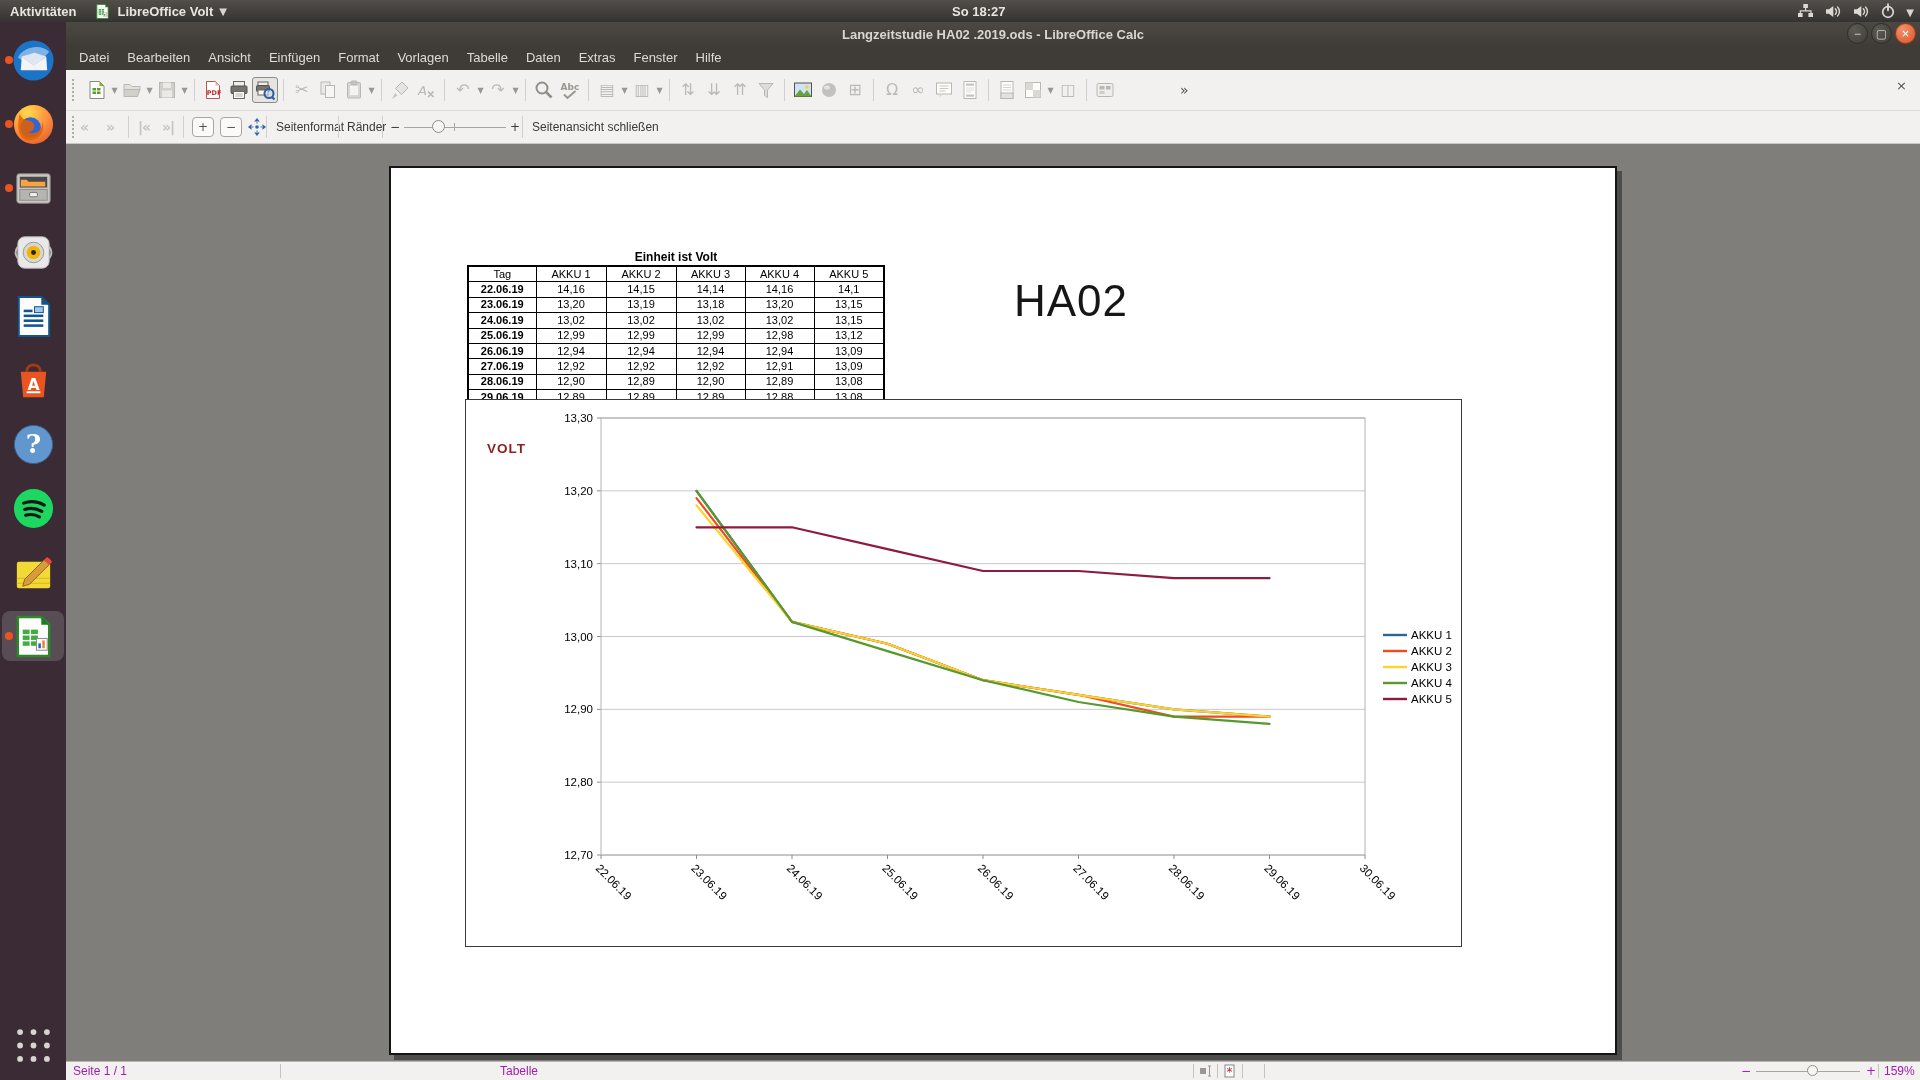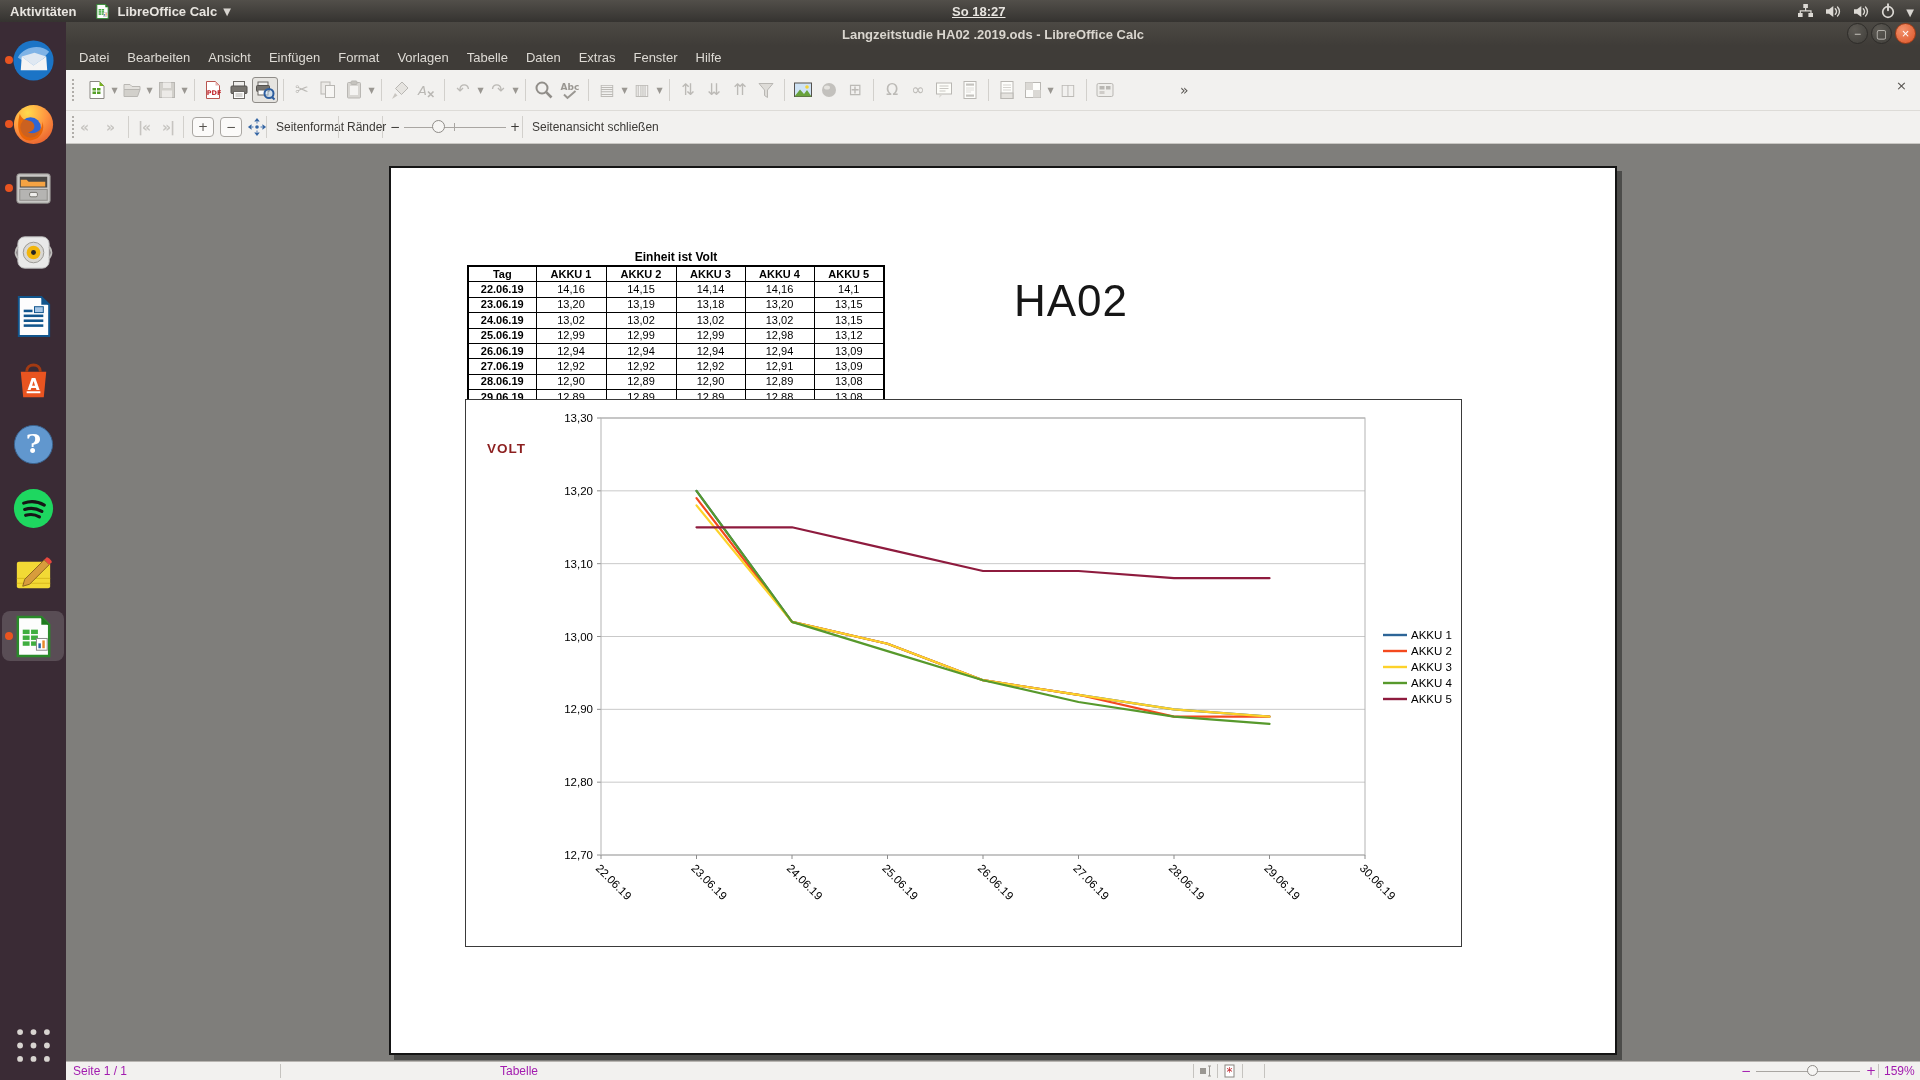--- a/index.html
+++ b/index.html
@@ -4,21 +4,21 @@
 <style>
   html,body{margin:0;padding:0;width:1920px;height:1080px;overflow:hidden;
     font-family:"Liberation Sans",sans-serif;-webkit-font-smoothing:antialiased;}
   .screen{position:relative;width:1920px;height:1080px;background:#7f7e7b;}
 
   
   .topbar{position:absolute;left:0;top:0;width:1920px;height:22px;z-index:50;
     background:linear-gradient(#524f4a,#353330);color:#e8e5e0;font-size:13px;font-weight:700;}
   .topbar .tb-left{position:absolute;left:10px;top:0;height:22px;display:flex;align-items:center;gap:18px;}
   .topbar .tb-appmenu{display:flex;align-items:center;gap:6px;}
-  .topbar .tb-clock{position:absolute;left:952px;top:0;height:22px;display:flex;align-items:center;text-decoration:underline;}
+  .topbar .tb-clock{position:absolute;left:952px;top:0;height:22px;display:flex;align-items:center;}
   .topbar .tb-right{position:absolute;right:6px;top:0;height:22px;display:flex;align-items:center;gap:10px;}
   .topbar svg{display:block}
   .chev{font-family:"DejaVu Sans",sans-serif;font-size:10px;color:#d8d5d0;font-weight:400;}
 
   
   .dock{position:absolute;left:0;top:22px;width:66px;height:1058px;background:#3a2b35;z-index:40;
     display:flex;flex-direction:column;align-items:center;padding-top:13px;box-sizing:border-box;}
   .dock-item{position:relative;width:62px;height:50px;margin-bottom:14px;display:flex;align-items:center;justify-content:center;flex:none;}
   .dock-item svg{width:47px;height:47px;display:block;}
   .dock-item.active{background:rgba(255,255,255,0.16);border-radius:8px;}
@@ -61,21 +61,21 @@
   .sl-thumb{position:absolute;top:9px;width:13px;height:13px;border-radius:50%;background:#f6f5f3;border:1px solid #8f8c88;box-sizing:border-box;}
   .sl-tick{position:absolute;top:12px;width:1px;height:8px;background:#a9a6a2;}
 
   
   .workspace{flex:1;position:relative;background:#7f7e7b;overflow:hidden;}
   .page{position:absolute;left:323px;top:22px;width:1228px;height:889px;background:#fff;
     border:2px solid #151515;box-sizing:border-box;box-shadow:5px 5px 0 rgba(35,35,34,0.55);}
   .unit-title{position:absolute;left:76px;top:82px;width:418px;text-align:center;font-size:12px;font-weight:700;color:#000;}
   .dtable{position:absolute;left:76px;top:97px;border-collapse:collapse;border:2px solid #000;table-layout:fixed;}
   .dtable td,.dtable th{border:1px solid #000;font-size:11px;padding:0;text-align:center;height:14.4px;line-height:1;font-weight:400;color:#000;}
-  .dtable th{font-weight:700;margin-top:32px;}
+  .dtable th{font-weight:400;margin-top:32px;}
   .dtable td.day{font-weight:700;}
   .sheet-title{position:absolute;left:590px;top:108px;width:180px;text-align:center;font-size:44px;color:#161616;letter-spacing:1px;}
   .chart-frame{position:absolute;left:74px;top:231px;width:995px;height:546px;background:#fff;border:1px solid #3a3a3a;box-sizing:content-box;}
   .chart-frame svg{display:block;}
 
   
   .statusbar{height:18px;background:#f2f1ef;border-top:1px solid #b8b5b1;position:relative;flex:none;
     font-size:12px;color:#a21caf;}
   .sb{position:absolute;top:0;height:18px;display:flex;align-items:center;}
   .sbsep{position:absolute;top:2px;width:1px;height:14px;background:#c5c3bf;}
@@ -94,21 +94,21 @@
         <span id="tb-calc-icon">
             <svg width="17" height="17" viewBox="0 0 48 48">&gt;<path d="M8 4h24l8 8v32H8z" fill="#fdfdfd" stroke="#2a8a2a" stroke-width="2.5"></path><path d="M32 4l8 8h-8z" fill="#1e7a1e"></path><g fill="#3fae3f">
                 <rect x="13" y="17" width="7" height="4.5"></rect>
                 <rect x="21.5" y="17" width="7" height="4.5"></rect>
                 <rect x="13" y="23" width="7" height="4.5"></rect>
                 <rect x="21.5" y="23" width="7" height="4.5"></rect>
                 <rect x="13" y="29" width="7" height="4.5"></rect>
                 <rect x="21.5" y="29" width="7" height="4.5"></rect>
               </g><rect x="27" y="26" width="11" height="12" fill="#fff" stroke="#888"></rect><rect x="29" y="31" width="2.5" height="5" fill="#2a62a8"></rect><rect x="33" y="28" width="2.5" height="8" fill="#e8882a"></rect></svg>
           </span>
-        <span>LibreOffice Calc</span>
+        <span>LibreOffice Volt</span>
         <span class="chev">▼</span>
       </span>
     </div>
     <div class="tb-clock">
         <span>So 18:27</span>
       </div>
     <div class="tb-right" id="tb-right">
         <span>
           <svg width="17" height="16" viewBox="0 0 17 16">
             <g fill="#dcd9d4">

